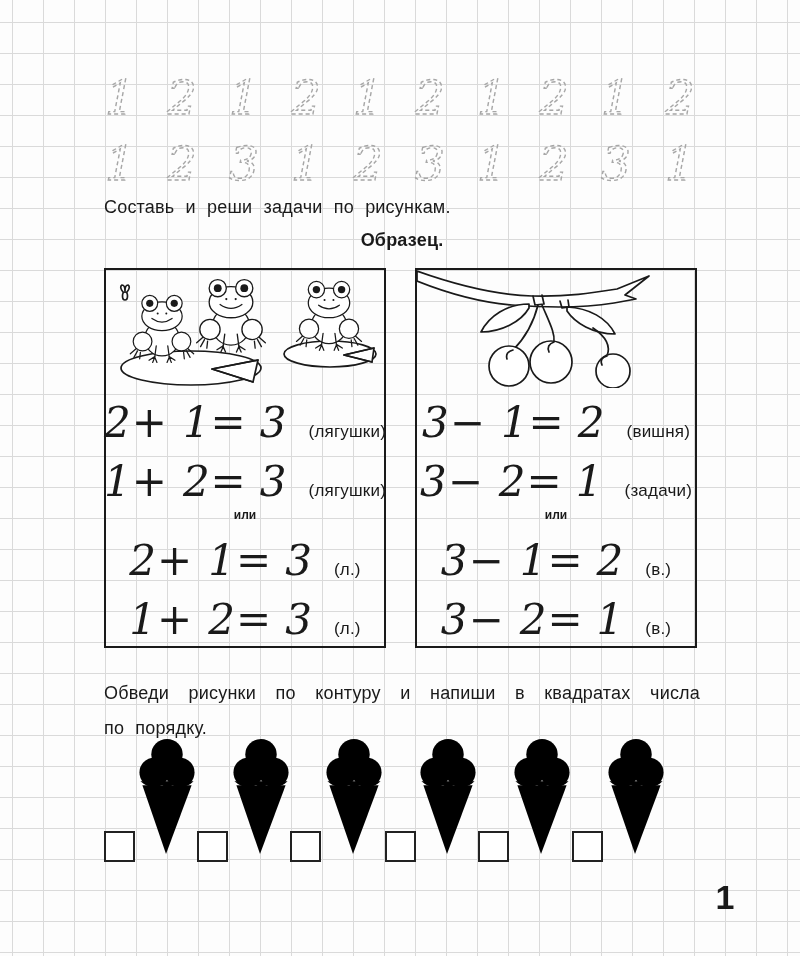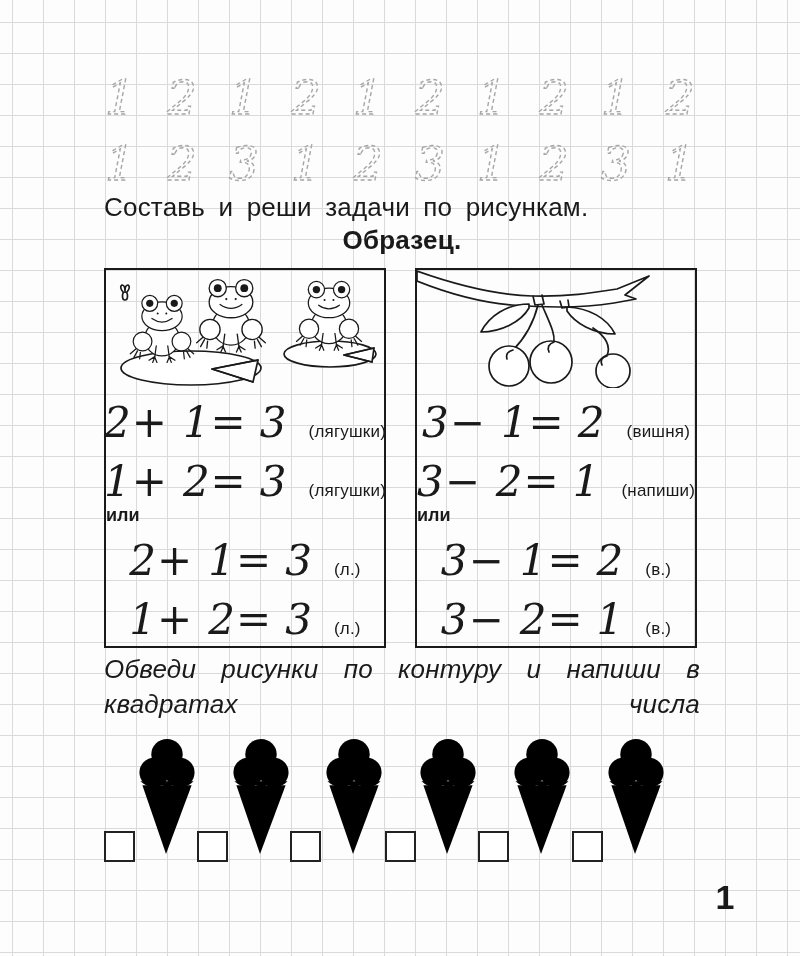--- a/index.html
+++ b/index.html
@@ -18,44 +18,44 @@
     opacity:.75;
   }
   .trace-digits{position:absolute;left:0;top:0;}
   .trace-digits text{
     font-family:"DejaVu Serif",serif;font-style:italic;font-size:47px;
     fill:none;stroke:#a7a7a7;stroke-width:1.4;stroke-dasharray:4 3;
     text-anchor:middle;
   }
   .instr{
     position:absolute;left:104px;width:596px;
-    font-size:26px;line-height:35px;word-spacing:6px;letter-spacing:.2px;
+    font-size:18px;line-height:35px;word-spacing:6px;letter-spacing:.2px;
   }
   #instr1{top:190px;}
   #sample{top:223px;font-weight:bold;word-spacing:2px;text-align:center;}
-  #instr2{top:652px;font-style:italic;}
+  #instr2{top:676px;}
   #instr2 .just{text-align:justify;text-align-last:justify;}
   .example-box{
     position:absolute;top:268px;width:282px;height:380px;
     border:2px solid #1a1a1a;box-sizing:border-box;background:transparent;
   }
   #frog-box{left:104px;}
   #cherry-box{left:415px;}
   .scene{display:block;width:278px;height:118px;}
   .eq-row{
     height:59px;display:flex;align-items:baseline;justify-content:center;
     padding-top:14px;box-sizing:border-box;
   }
   .eq-part{
     font-family:"DejaVu Serif",serif;font-style:italic;font-size:42px;
     line-height:1;letter-spacing:1px;white-space:pre;
   }
   .gap1{margin-right:15px;} .gap2{margin-right:13px;}
   .eq-unit{font-size:17px;margin-left:21px;letter-spacing:.2px;}
-  .or-row{height:20px;font-weight:bold;font-size:18px;line-height:18px;}
+  .or-row{height:20px;text-align:center;font-weight:bold;font-size:12px;line-height:18px;}
   .line-art{stroke:#1a1a1a;fill:none;stroke-width:1.7;stroke-linecap:round;stroke-linejoin:round;}
   .fill-w{fill:#fff;}
   #trace-task{position:absolute;left:104px;top:734px;width:600px;height:134px;}
   .cone{position:absolute;top:0;width:64px;height:128px;}
   .answer-square{
     position:absolute;top:97px;width:31px;height:31px;
     border:2.5px solid #222;background:#fff;box-sizing:border-box;
   }
   #page-number{
     position:absolute;left:700px;top:878px;width:50px;text-align:center;
@@ -212,39 +212,40 @@
   <div class="eq-row">
     <span class="eq-part gap1">3−</span>
     <span class="eq-part gap2">1=</span>
     <span class="eq-part">2</span>
     <span class="eq-unit">(вишня)</span>
   </div>
   <div class="eq-row">
     <span class="eq-part gap1">3−</span>
     <span class="eq-part gap2">2=</span>
     <span class="eq-part">1</span>
-    <span class="eq-unit">(напиши)</span>
+    <span class="eq-unit">(задачи)</span>
   </div>
   <div class="or-row">или</div>
   <div class="eq-row">
     <span class="eq-part gap1">3−</span>
     <span class="eq-part gap2">1=</span>
     <span class="eq-part">2</span>
     <span class="eq-unit">(в.)</span>
   </div>
   <div class="eq-row">
     <span class="eq-part gap1">3−</span>
     <span class="eq-part gap2">2=</span>
     <span class="eq-part">1</span>
     <span class="eq-unit">(в.)</span>
   </div>
 </div>
 
 <div id="instr2" class="instr">
   <div class="just">Обведи рисунки по контуру и напиши в квадратах числа</div>
+  <div>по порядку.</div>
 </div>
 
 <div id="trace-task">
   <div class="answer-square" style="left:0px"></div>
   <svg class="cone" style="left:31px" viewBox="0 0 64 130">
       <use href="#icecream"></use>
     </svg>
   <div class="answer-square" style="left:93px"></div>
   <svg class="cone" style="left:125px" viewBox="0 0 64 130">
       <use href="#icecream"></use>

